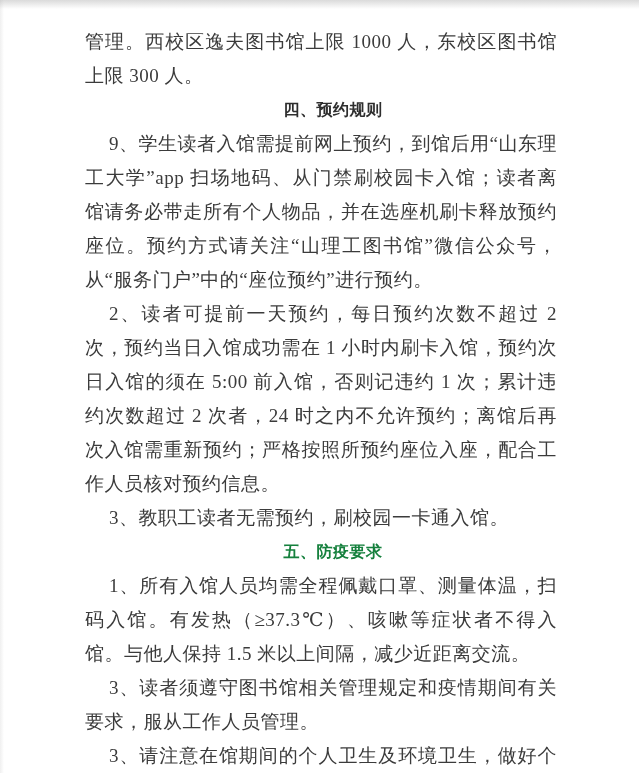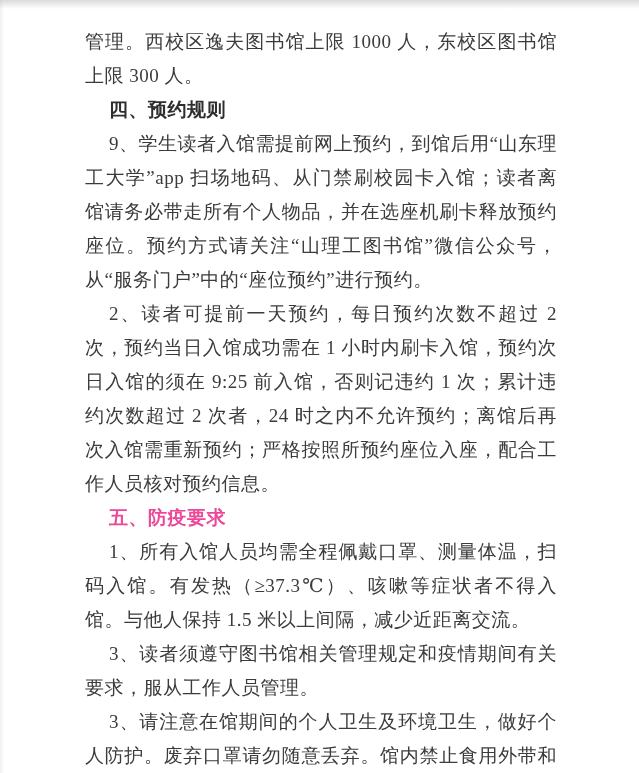--- a/index.html
+++ b/index.html
@@ -44,42 +44,43 @@
     margin: 0;
     text-indent: 24px;
     font-weight: normal;
   }
   .para.no-indent {
     text-indent: 0;
   }
   .heading {
     margin: 0;
     text-indent: 24px;
-    font-size: 19px;
+    font-size: 16px;
     font-weight: bold;
     color: #2e2e2e;
-    text-align: left;
+    text-align: center;
   }
 </style>
 </head>
 <body style="background: rgb(255, 255, 255);">
 
 <div class="page" style="background: rgb(255, 255, 255); color: rgb(59, 59, 59);">
   <div class="edge-shade-top"></div>
   <div class="edge-shade-left"></div>
 
   <p class="para no-indent">管理。西校区逸夫图书馆上限 1000 人，东校区图书馆上限 300 人。</p>
 
   <h2 class="heading" style="color: rgb(46, 46, 46);">四、预约规则</h2>
 
   <p class="para">9、学生读者入馆需提前网上预约，到馆后用“山东理工大学”app 扫场地码、从门禁刷校园卡入馆；读者离馆请务必带走所有个人物品，并在选座机刷卡释放预约座位。预约方式请关注“山理工图书馆”微信公众号，从“服务门户”中的“座位预约”进行预约。</p>
 
-  <p class="para">2、读者可提前一天预约，每日预约次数不超过 2 次，预约当日入馆成功需在 1 小时内刷卡入馆，预约次日入馆的须在 9:25 前入馆，否则记违约 1 次；累计违约次数超过 2 次者，24 时之内不允许预约；离馆后再次入馆需重新预约；严格按照所预约座位入座，配合工作人员核对预约信息。</p>
+  <p class="para">2、读者可提前一天预约，每日预约次数不超过 2 次，预约当日入馆成功需在 1 小时内刷卡入馆，预约次日入馆的须在 5:00 前入馆，否则记违约 1 次；累计违约次数超过 2 次者，24 时之内不允许预约；离馆后再次入馆需重新预约；严格按照所预约座位入座，配合工作人员核对预约信息。</p>
 
+  <p class="para">3、教职工读者无需预约，刷校园一卡通入馆。</p>
 
-  <h2 class="heading" style="color: #ec4899;">五、防疫要求</h2>
+  <h2 class="heading" style="color: #15803d;">五、防疫要求</h2>
 
   <p class="para">1、所有入馆人员均需全程佩戴口罩、测量体温，扫码入馆。有发热（≥37.3℃）、咳嗽等症状者不得入馆。与他人保持 1.5 米以上间隔，减少近距离交流。</p>
 
   <p class="para">3、读者须遵守图书馆相关管理规定和疫情期间有关要求，服从工作人员管理。</p>
 
   <p class="para">3、请注意在馆期间的个人卫生及环境卫生，做好个人防护。废弃口罩请勿随意丢弃。馆内禁止食用外带和外卖食品。</p>
 </div>
 
 </body></html>

